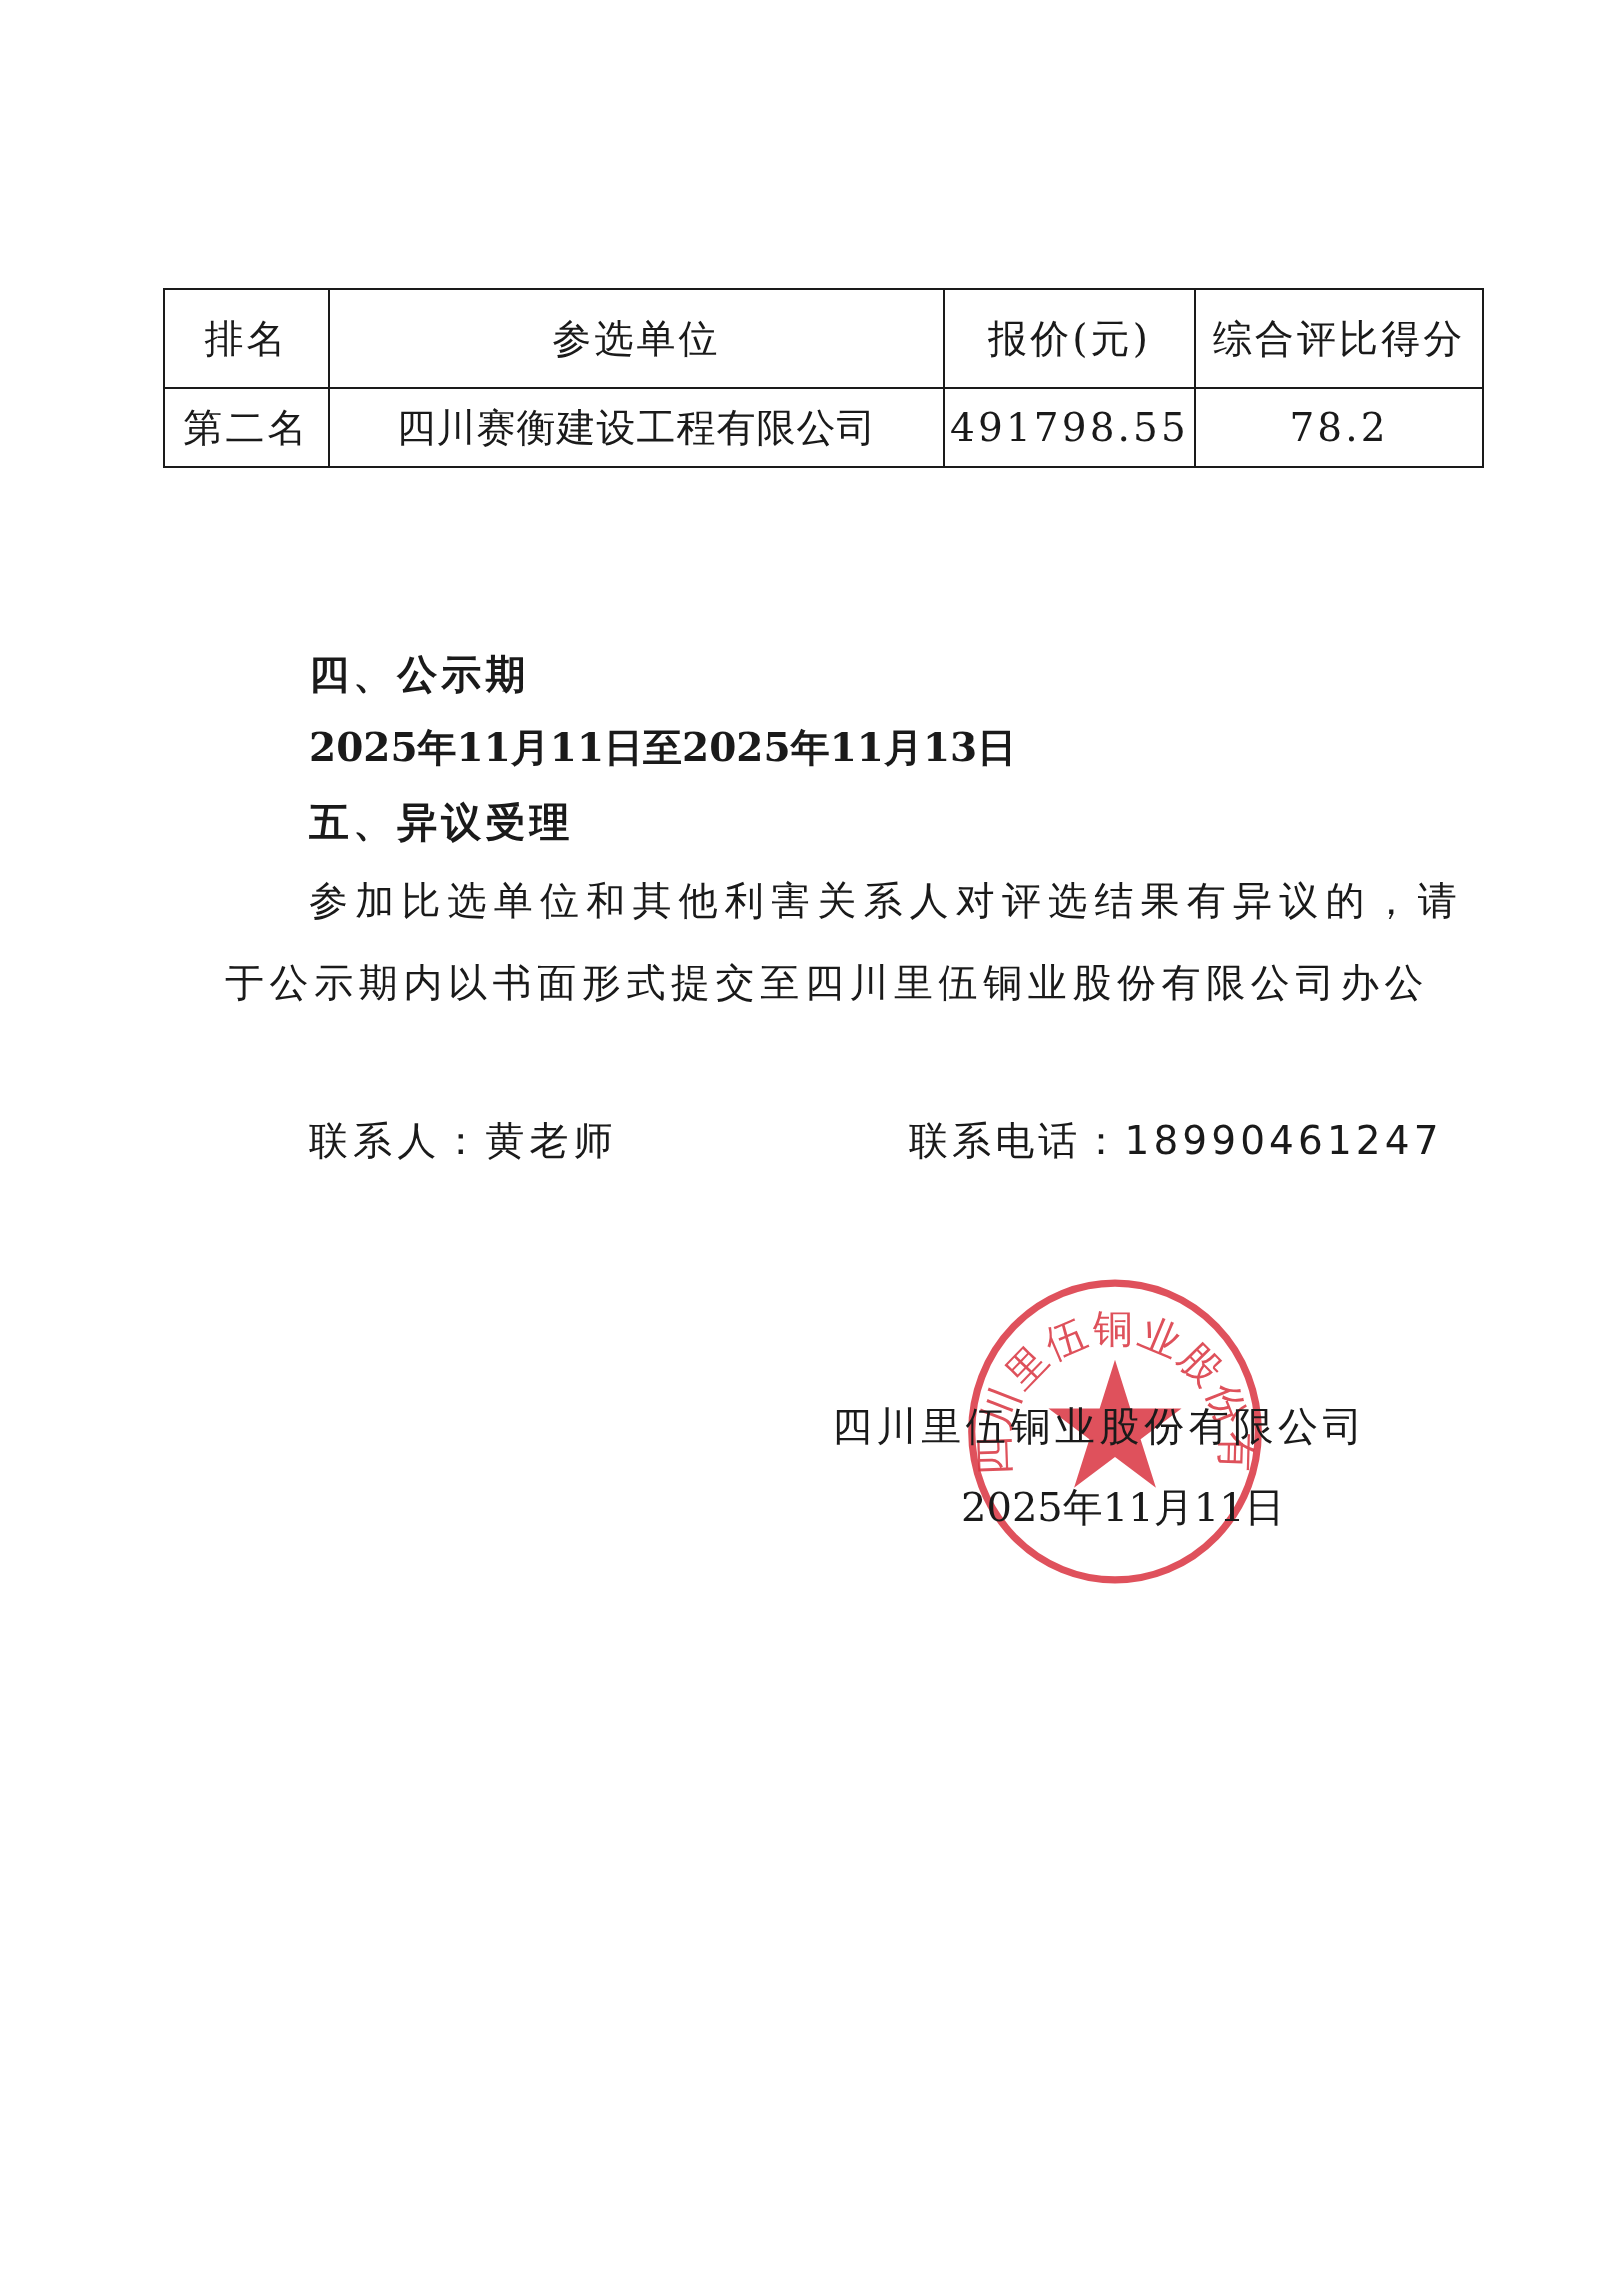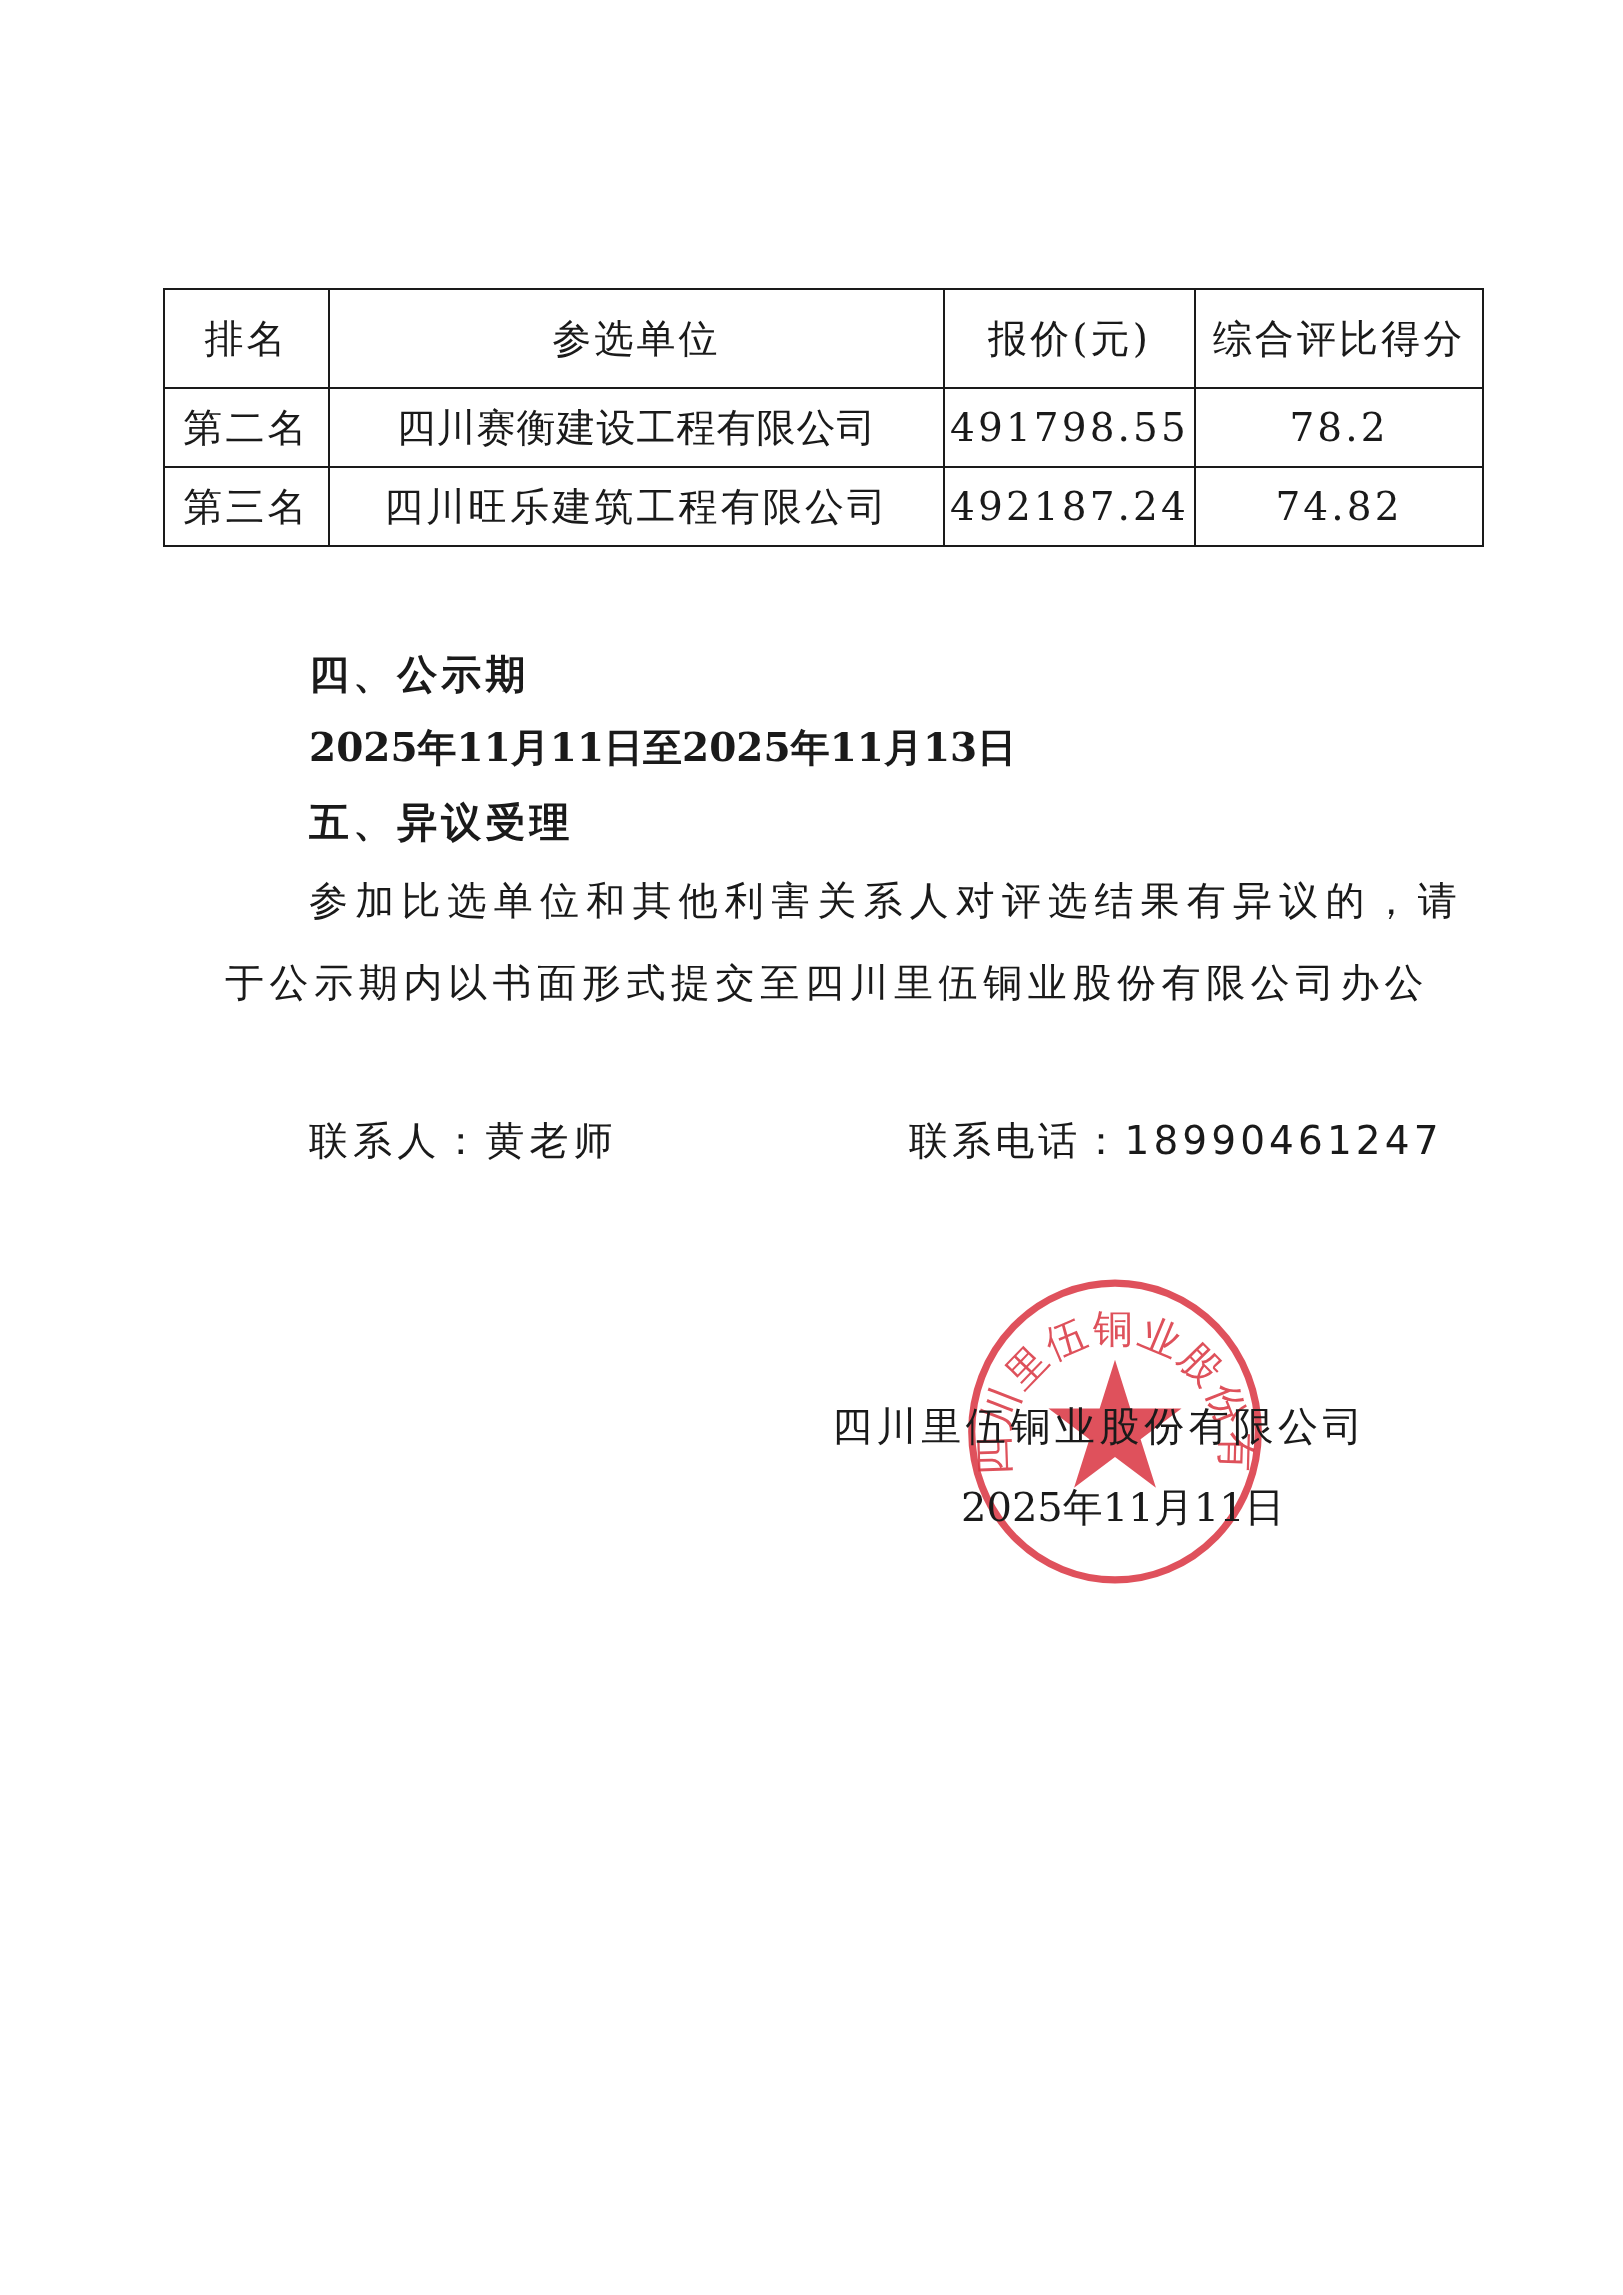--- a/index.html
+++ b/index.html
@@ -62,26 +62,20 @@
       <th>参选单位</th>
       <th>报价(元)</th>
       <th>综合评比得分</th>
     </tr>
     <tr>
       <td>第二名</td>
       <td style="letter-spacing:1px">四川赛衡建设工程有限公司</td>
       <td class="num">491798.55</td>
       <td class="num">78.2</td>
     </tr>
-    <tr>
-      <td>第三名</td>
-      <td>四川旺乐建筑工程有限公司</td>
-      <td class="num">492187.24</td>
-      <td class="num">74.82</td>
-    </tr>
   </tbody>
     </table>
 
   <div class="line heading" style="left:309px; top:647px;">四、公示期</div>
   <div class="line serif" style="left:309px; top:721px; letter-spacing:0;">2025年11月11日至2025年11月13日</div>
 
   <div class="line heading" style="left:309px; top:795px;">五、异议受理</div>
   <div class="line" style="left:309px; top:874px; letter-spacing:7.2px;">参加比选单位和其他利害关系人对评选结果有异议的，请</div>
   <div class="line" style="left:225px; top:956px; letter-spacing:5.6px;">于公示期内以书面形式提交至四川里伍铜业股份有限公司办公</div>
   <div class="line" style="left:309px; top:1114px; letter-spacing:5.1px;">联系人：黄老师</div>

